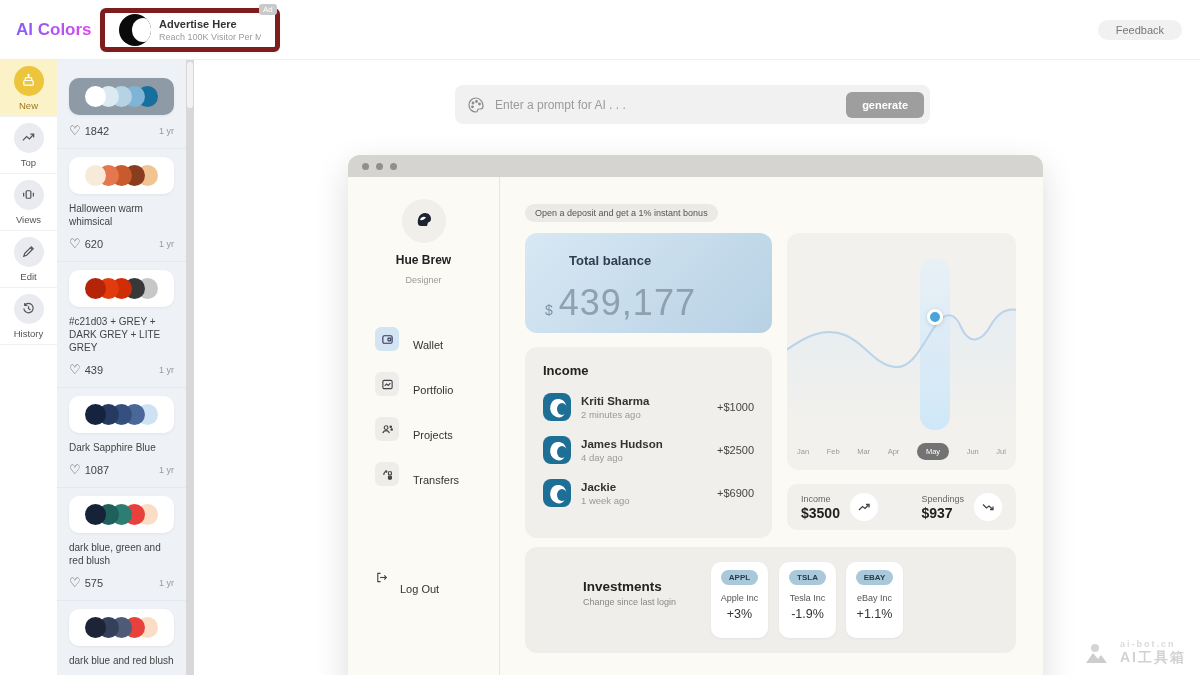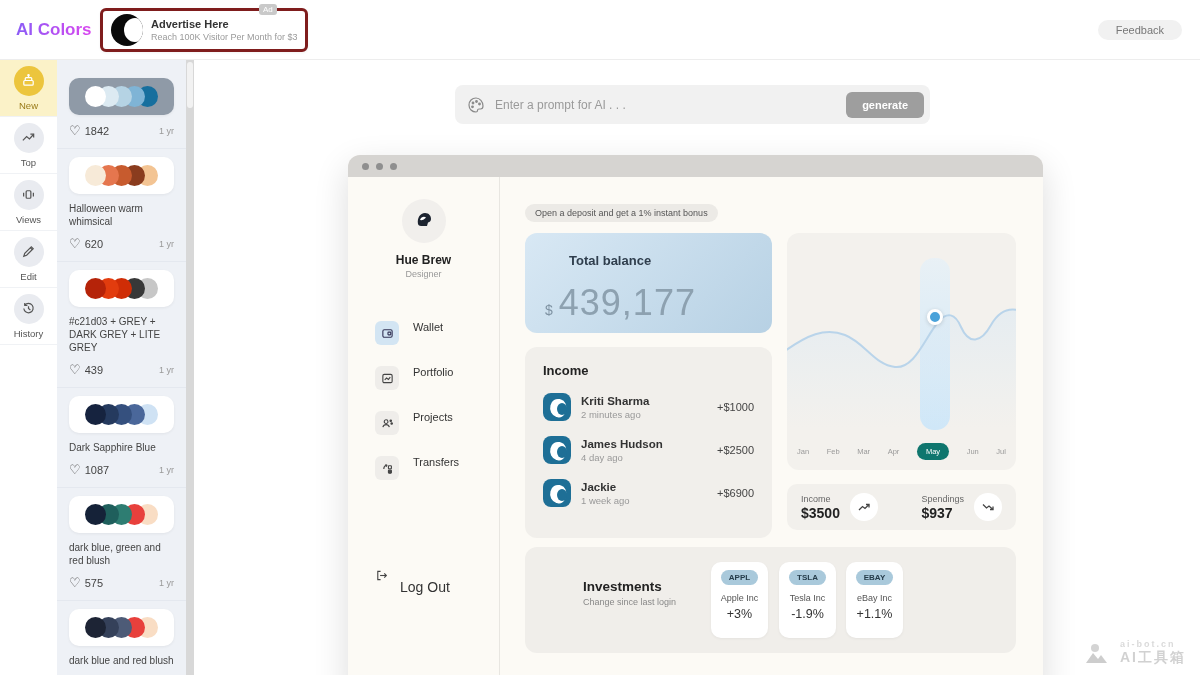--- a/index.html
+++ b/index.html
@@ -6,23 +6,23 @@
   html,body { width:1200px; height:675px; overflow:hidden; background:#fff;
     font-family:"Liberation Sans", sans-serif; }
   .stage { position:relative; width:1200px; height:675px; background:#fff; }
 
   
   .header { position:absolute; left:0; top:0; width:1200px; height:60px; background:#fff;
     border-bottom:1px solid #ededed; }
   .logo { position:absolute; left:16px; top:20px; font-size:17px; font-weight:bold;
     background:linear-gradient(90deg,#8b5cf6,#d946ef); -webkit-background-clip:text;
     background-clip:text; color:transparent; }
-  .ad-card { position:absolute; left:100px; top:8px; width:208px; height:44px; background:#fff;
-    border:3px solid #7f1d1d; border-radius:6px; box-shadow:0 1px 3px rgba(0,0,0,.05);
-    display:flex; align-items:center; padding:0 8px; cursor:pointer; }
+  .ad-card { position:absolute; left:100px; top:8px; width:180px; height:44px; background:#fff;
+    border:5px solid #7f1d1d; border-radius:6px; box-shadow:0 1px 3px rgba(0,0,0,.05);
+    display:flex; align-items:center; padding:0 14px; cursor:pointer; }
   .ad-logo { width:32px; height:32px; border-radius:50%; background:#0a0a0a; position:relative;
     overflow:hidden; flex:0 0 32px; }
   .ad-logo::after { content:""; position:absolute; left:13px; top:4px; width:22px; height:24px;
     border-radius:50%; background:#fff; }
   .ad-texts { margin-left:8px; overflow:hidden; }
   .ad-title { font-size:11px; color:#333; font-weight:bold; }
   .ad-sub { font-size:9px; color:#9a9a9a; margin-top:2px; white-space:nowrap; }
   .ad-badge { position:absolute; left:259px; top:4px; background:#c9c9c9; color:#fff;
     font-size:8px; padding:1px 4px; border-radius:3px; }
   .feedback-btn { position:absolute; right:18px; top:20px; background:#f1f1f1; border:none;
@@ -82,33 +82,33 @@
   .titlebar { height:22px; background:#d6d4d1; border-radius:12px 12px 0 0; display:flex;
     align-items:center; padding-left:14px; }
   .dot { width:7px; height:7px; border-radius:50%; background:#8f8f8f; margin-right:7px; }
   .win-body { position:absolute; left:0; top:22px; right:0; bottom:0; }
 
   
   .mock-nav { position:absolute; left:0; top:0; width:152px; bottom:0; border-right:1px solid #e8e6e1; }
   .mock-avatar { width:44px; height:44px; border-radius:50%; background:#f1efec; margin:22px auto 0;
     display:flex; align-items:center; justify-content:center; }
   .mock-name { text-align:center; font-size:12px; font-weight:bold; color:#222; margin-top:10px; }
-  .mock-role { text-align:center; font-size:9px; color:#999; margin-top:2px; }
+  .mock-role { text-align:center; font-size:9px; color:#999; margin-top:8px; }
   .mock-nav-items { margin-top:42px; }
-  .mock-nav-item { display:flex; align-items:flex-start; padding:0 0 0 27px; height:24px;
+  .mock-nav-item { display:flex; align-items:flex-end; padding:0 0 0 27px; height:24px;
     margin-bottom:21px; cursor:pointer; }
   .mock-nav-icon { width:24px; height:24px; border-radius:6px; background:#efedea; display:flex;
     align-items:center; justify-content:center; color:#444; }
   .mock-nav-item.active .mock-nav-icon { background:#d3e5f3; color:#335; }
   .mock-nav-icon svg { width:13px; height:13px; }
   .mock-nav-label { font-size:11px; color:#333; margin-left:14px; }
   .mock-logout { position:absolute; left:27px; bottom:100px; display:flex; align-items:center;
     cursor:pointer; color:#444; }
   .mock-logout svg { width:13px; height:13px; }
-  .mock-logout span { font-size:14px; color:#333; margin-left:12px;margin-top:24px; }
+  .mock-logout span { font-size:11px; color:#333; margin-left:12px;margin-top:24px; }
 
   
   .banner-pill { position:absolute; left:177px; top:27px; background:#eceae6; border-radius:9px;
     font-size:9px; color:#555; padding:4px 10px; }
   .balance-card { position:absolute; left:177px; top:56px; width:247px; height:100px;
     border-radius:12px; background:linear-gradient(135deg,#d8e8f4,#b7d1e4); padding:20px; }
   .balance-title { font-size:13px; font-weight:bold; color:#2f3e4d;margin-left:24px; }
   .balance-row { margin-top:14px; display:flex; align-items:baseline; }
   .balance-cur { font-size:14px; color:#7f93a3; margin-right:6px; }
   .balance-amount { font-size:36px; font-weight:300; color:#8da1b0; letter-spacing:1px; }
@@ -132,21 +132,21 @@
   .chart-card { position:absolute; left:439px; top:56px; width:229px; height:237px;
     border-radius:12px; background:#f3f1ed; overflow:hidden; }
   .chart-band { position:absolute; left:133px; top:25px; width:30px; height:172px; border-radius:14px;
     background:linear-gradient(180deg,rgba(224,240,252,.55),#cfe7f8); }
   .chart-svg { position:absolute; left:0; top:20px; width:229px; height:175px; }
   .chart-marker { position:absolute; left:140px; top:76px; width:16px; height:16px; border-radius:50%;
     background:#4aa2da; border:3px solid #fff; box-shadow:0 1px 4px rgba(0,0,0,.15); }
   .chart-months { position:absolute; left:10px; right:10px; bottom:10px; display:flex;
     justify-content:space-between; align-items:center; }
   .chart-month { font-size:7.5px; color:#9a9a9a; }
-  .chart-month.selected { background:#0f766e; color:#fff; padding:4px 9px; border-radius:9px;
+  .chart-month.selected { background:#737373; color:#fff; padding:4px 9px; border-radius:9px;
     font-size:7.5px; cursor:pointer; }
 
   .stats-card { position:absolute; left:439px; top:307px; width:229px; height:46px;
     border-radius:10px; background:#f2f0ec; display:flex; align-items:center; padding:0 14px; }
   .stat-group { display:flex; align-items:center; flex:1; }
   .stat-texts { margin-right:10px; }
   .stat-label { font-size:9px; color:#666; }
   .stat-value { font-size:14px; font-weight:bold; color:#222; margin-top:1px; }
   .stat-circle { width:28px; height:28px; border-radius:50%; background:#fff; display:flex;
     align-items:center; justify-content:center; color:#444; }

